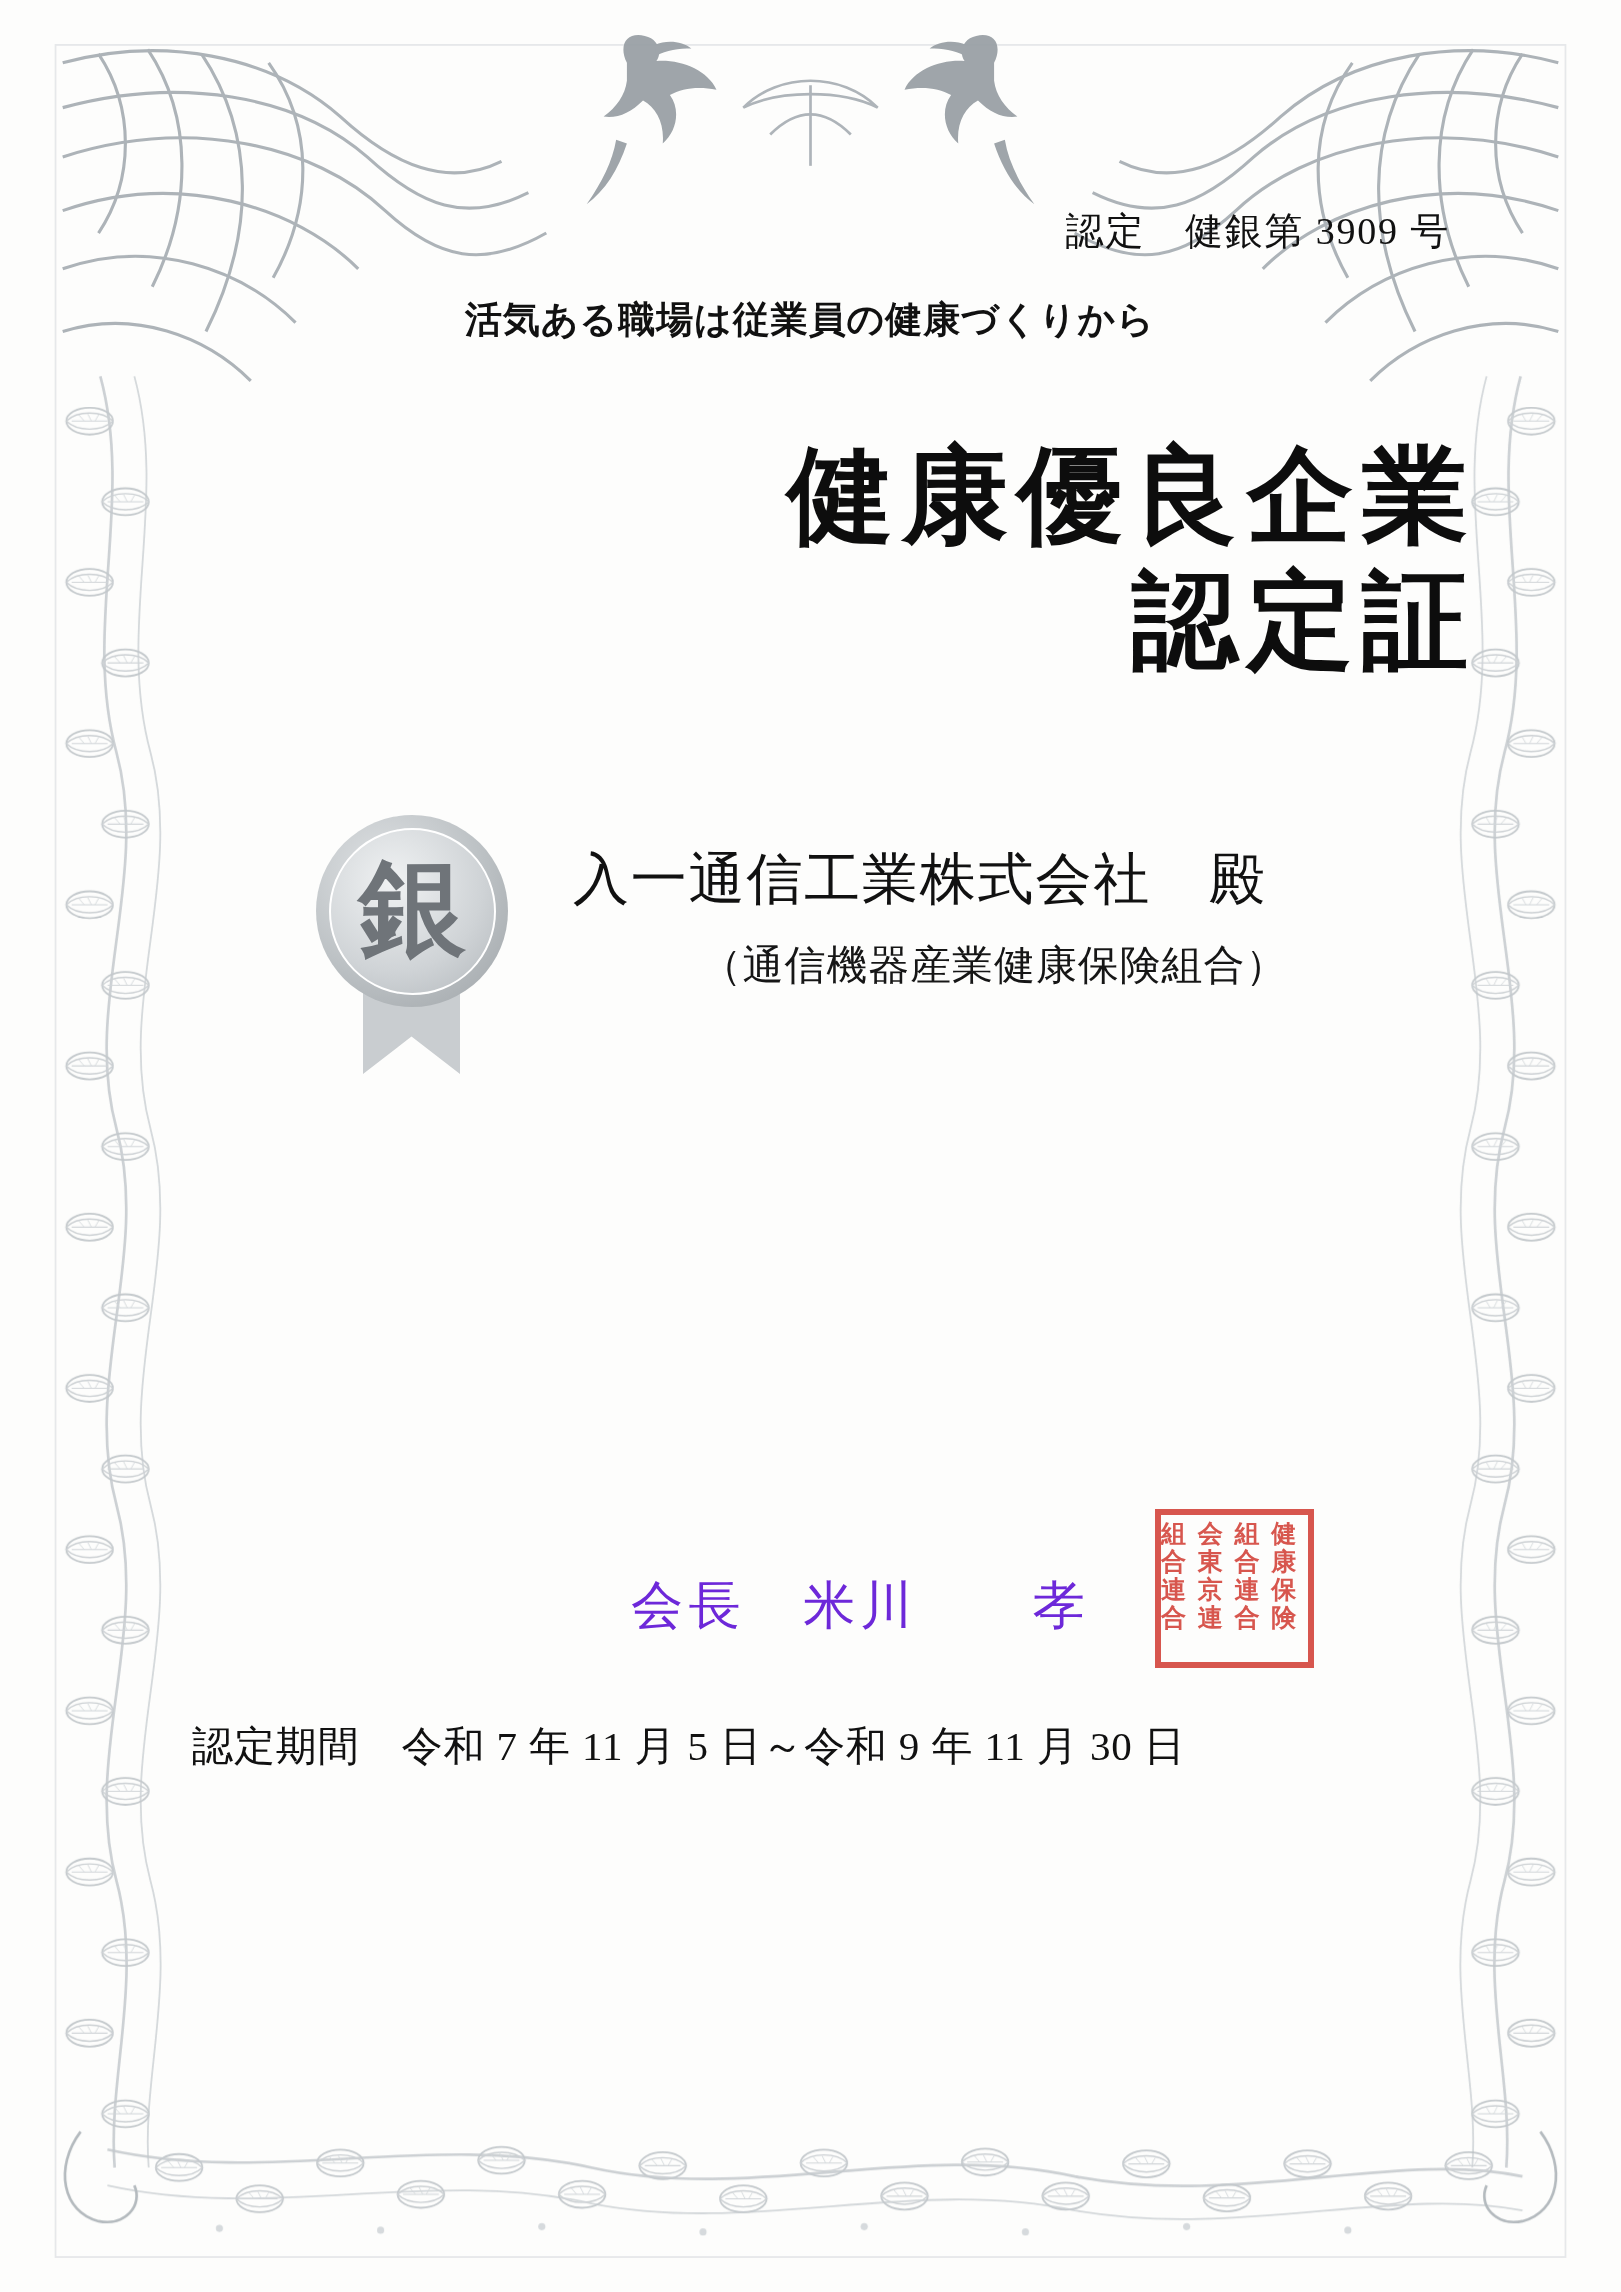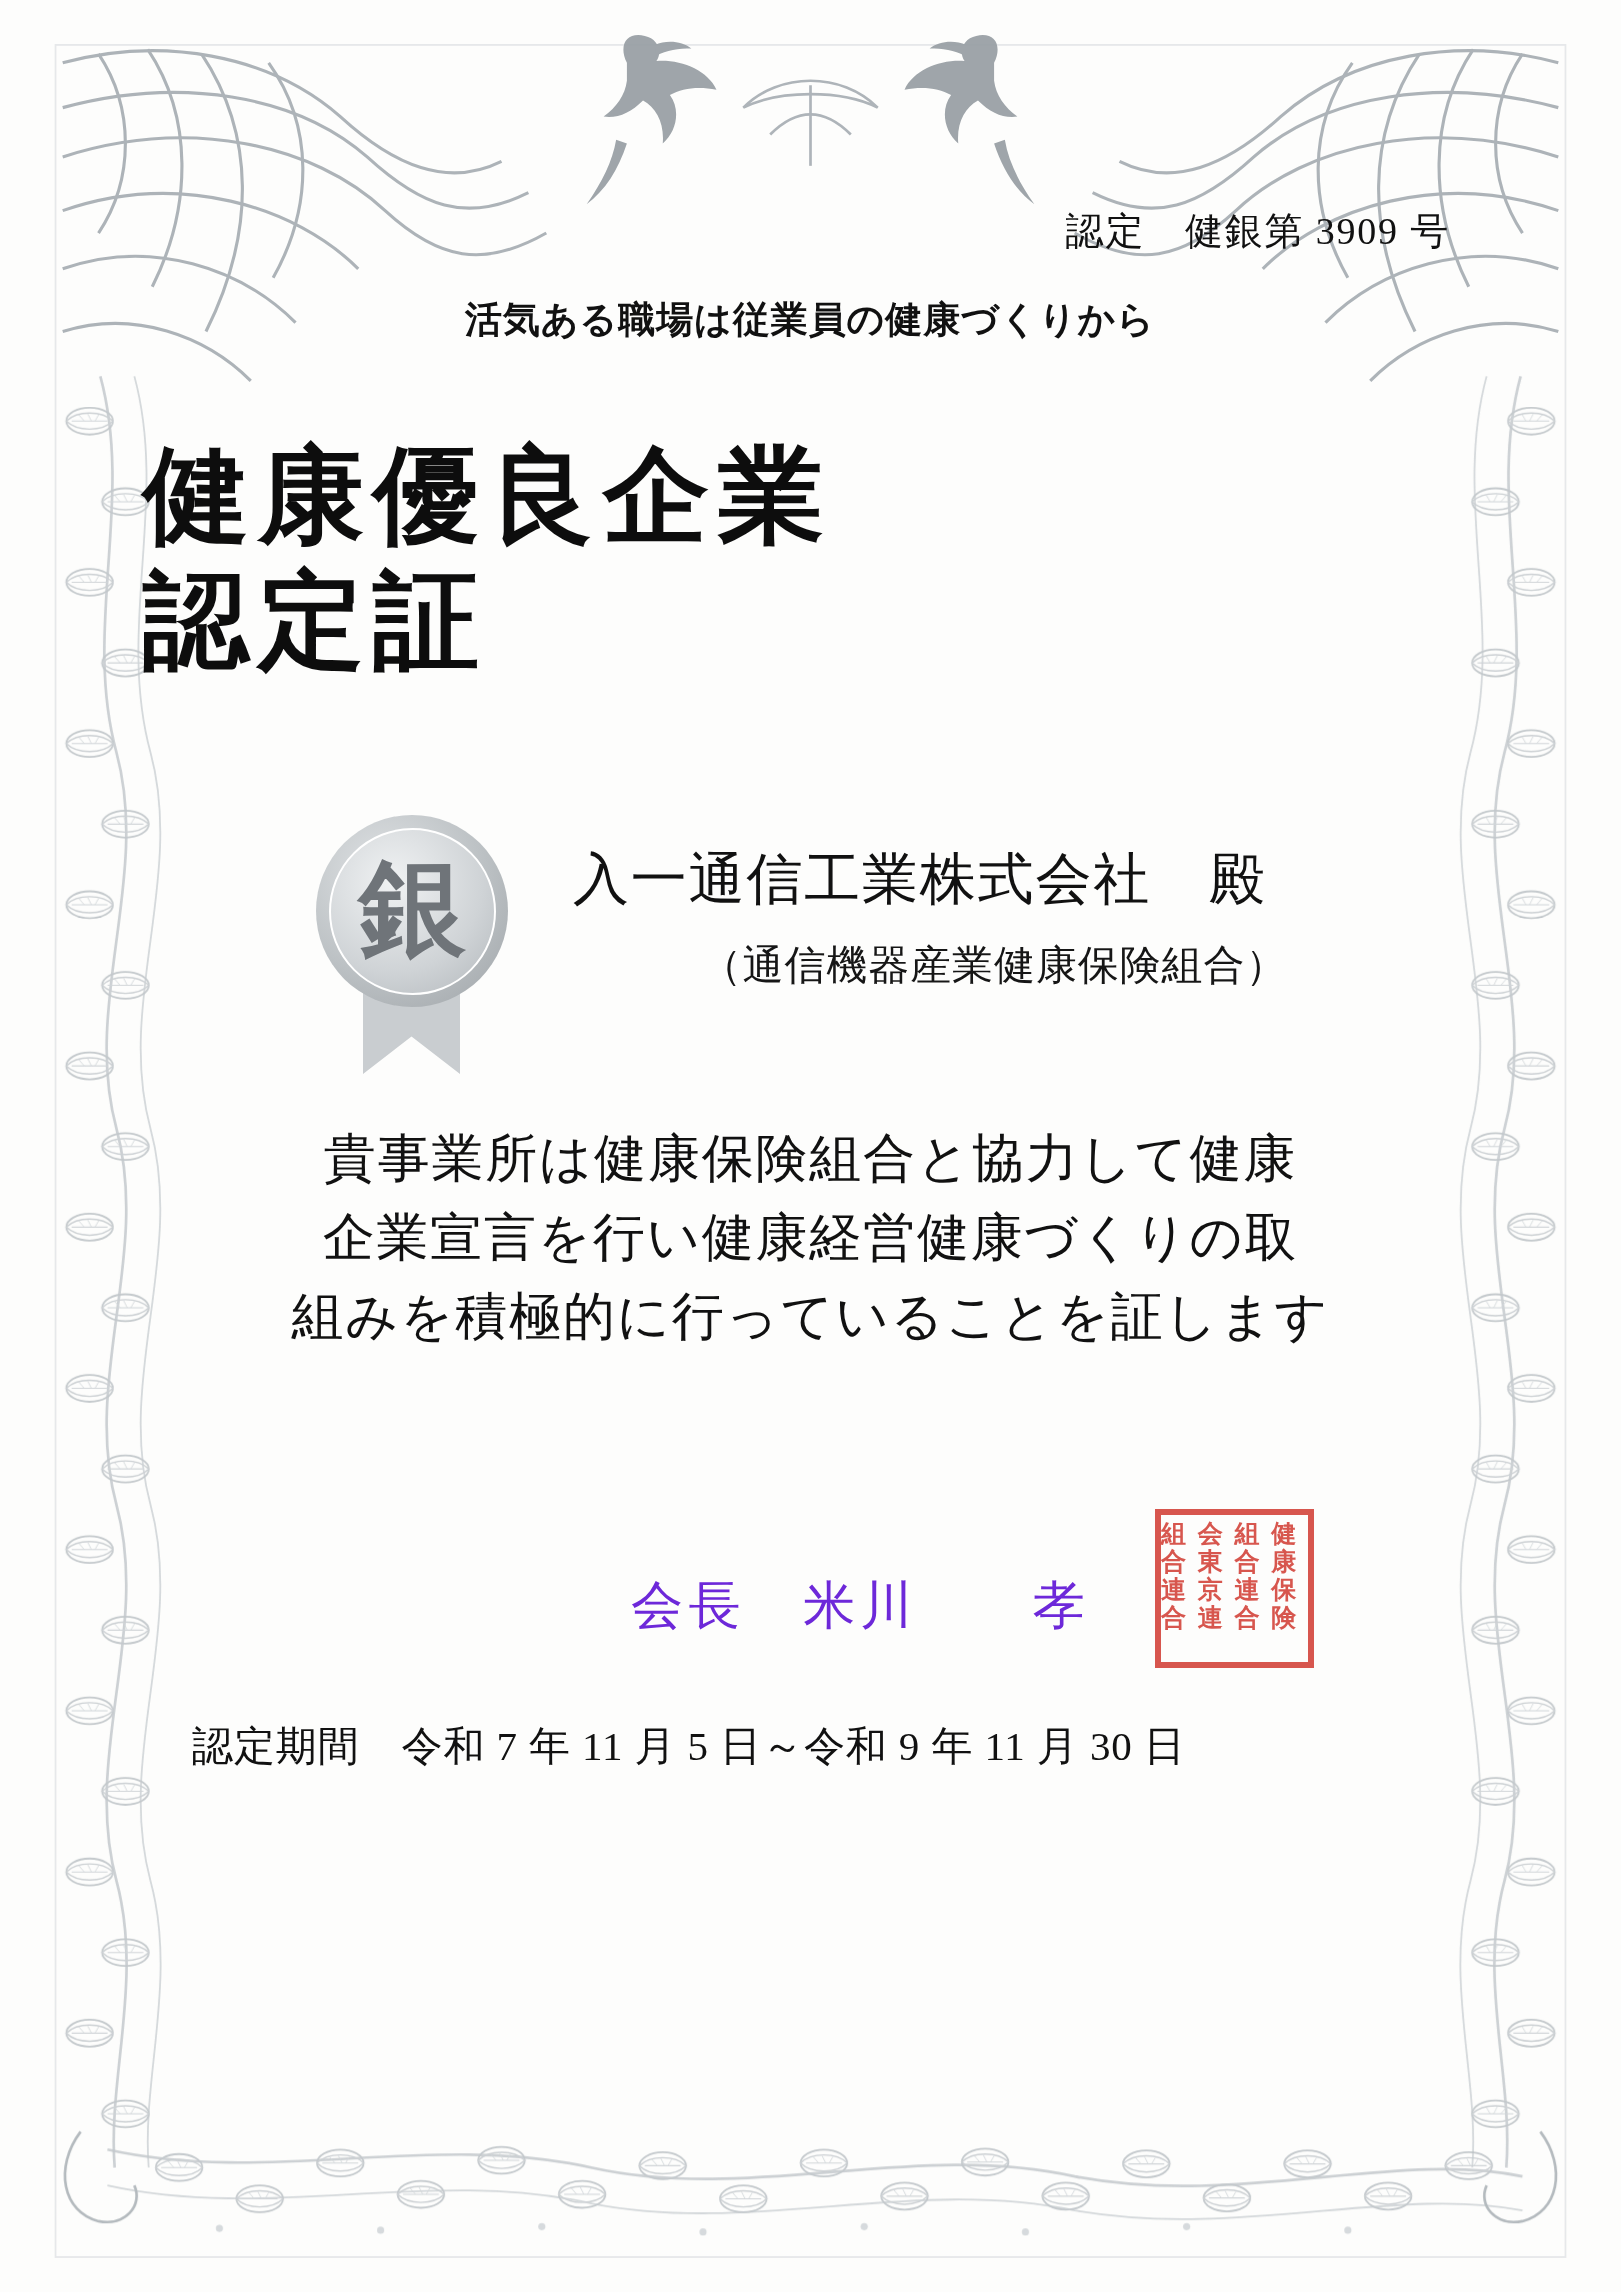--- a/index.html
+++ b/index.html
@@ -75,21 +75,21 @@
     letter-spacing: 0.9px;
     line-height: 1.35;
   }
 
   
   .main-title {
     position: absolute;
     top: 318px;
     left: 0;
     width: 1334px;
-    text-align: left;
+    text-align: right;
     font-weight: bold;
     color: #0d0d0d;
   }
   .main-title .t1 {
     font-size: 106px;
     letter-spacing: 9px;
     line-height: 1.18;
   }
   .main-title .t2 {
     font-size: 106px;
@@ -458,25 +458,20 @@
         <div class="disc-inner">
           <span class="disc-label">銀</span>
         </div>
       </div>
       <div class="company">
         <div class="name">入一通信工業株式会社　殿</div>
         <div class="kumiai">（通信機器産業健康保険組合）</div>
       </div>
     </div>
 
-    <div class="body-text">
-      <div class="bline">貴事業所は健康保険組合と協力して健康</div>
-      <div class="bline">企業宣言を行い健康経営健康づくりの取</div>
-      <div class="bline">組みを積極的に行っていることを証します</div>
-    </div>
 
 
     <div class="chairman">会長　米川　　孝</div>
 
     <div class="seal">
       <div class="col">組合連合</div>
       <div class="col">会東京連</div>
       <div class="col">組合連合</div>
       <div class="col">健康保険</div>
     </div>

